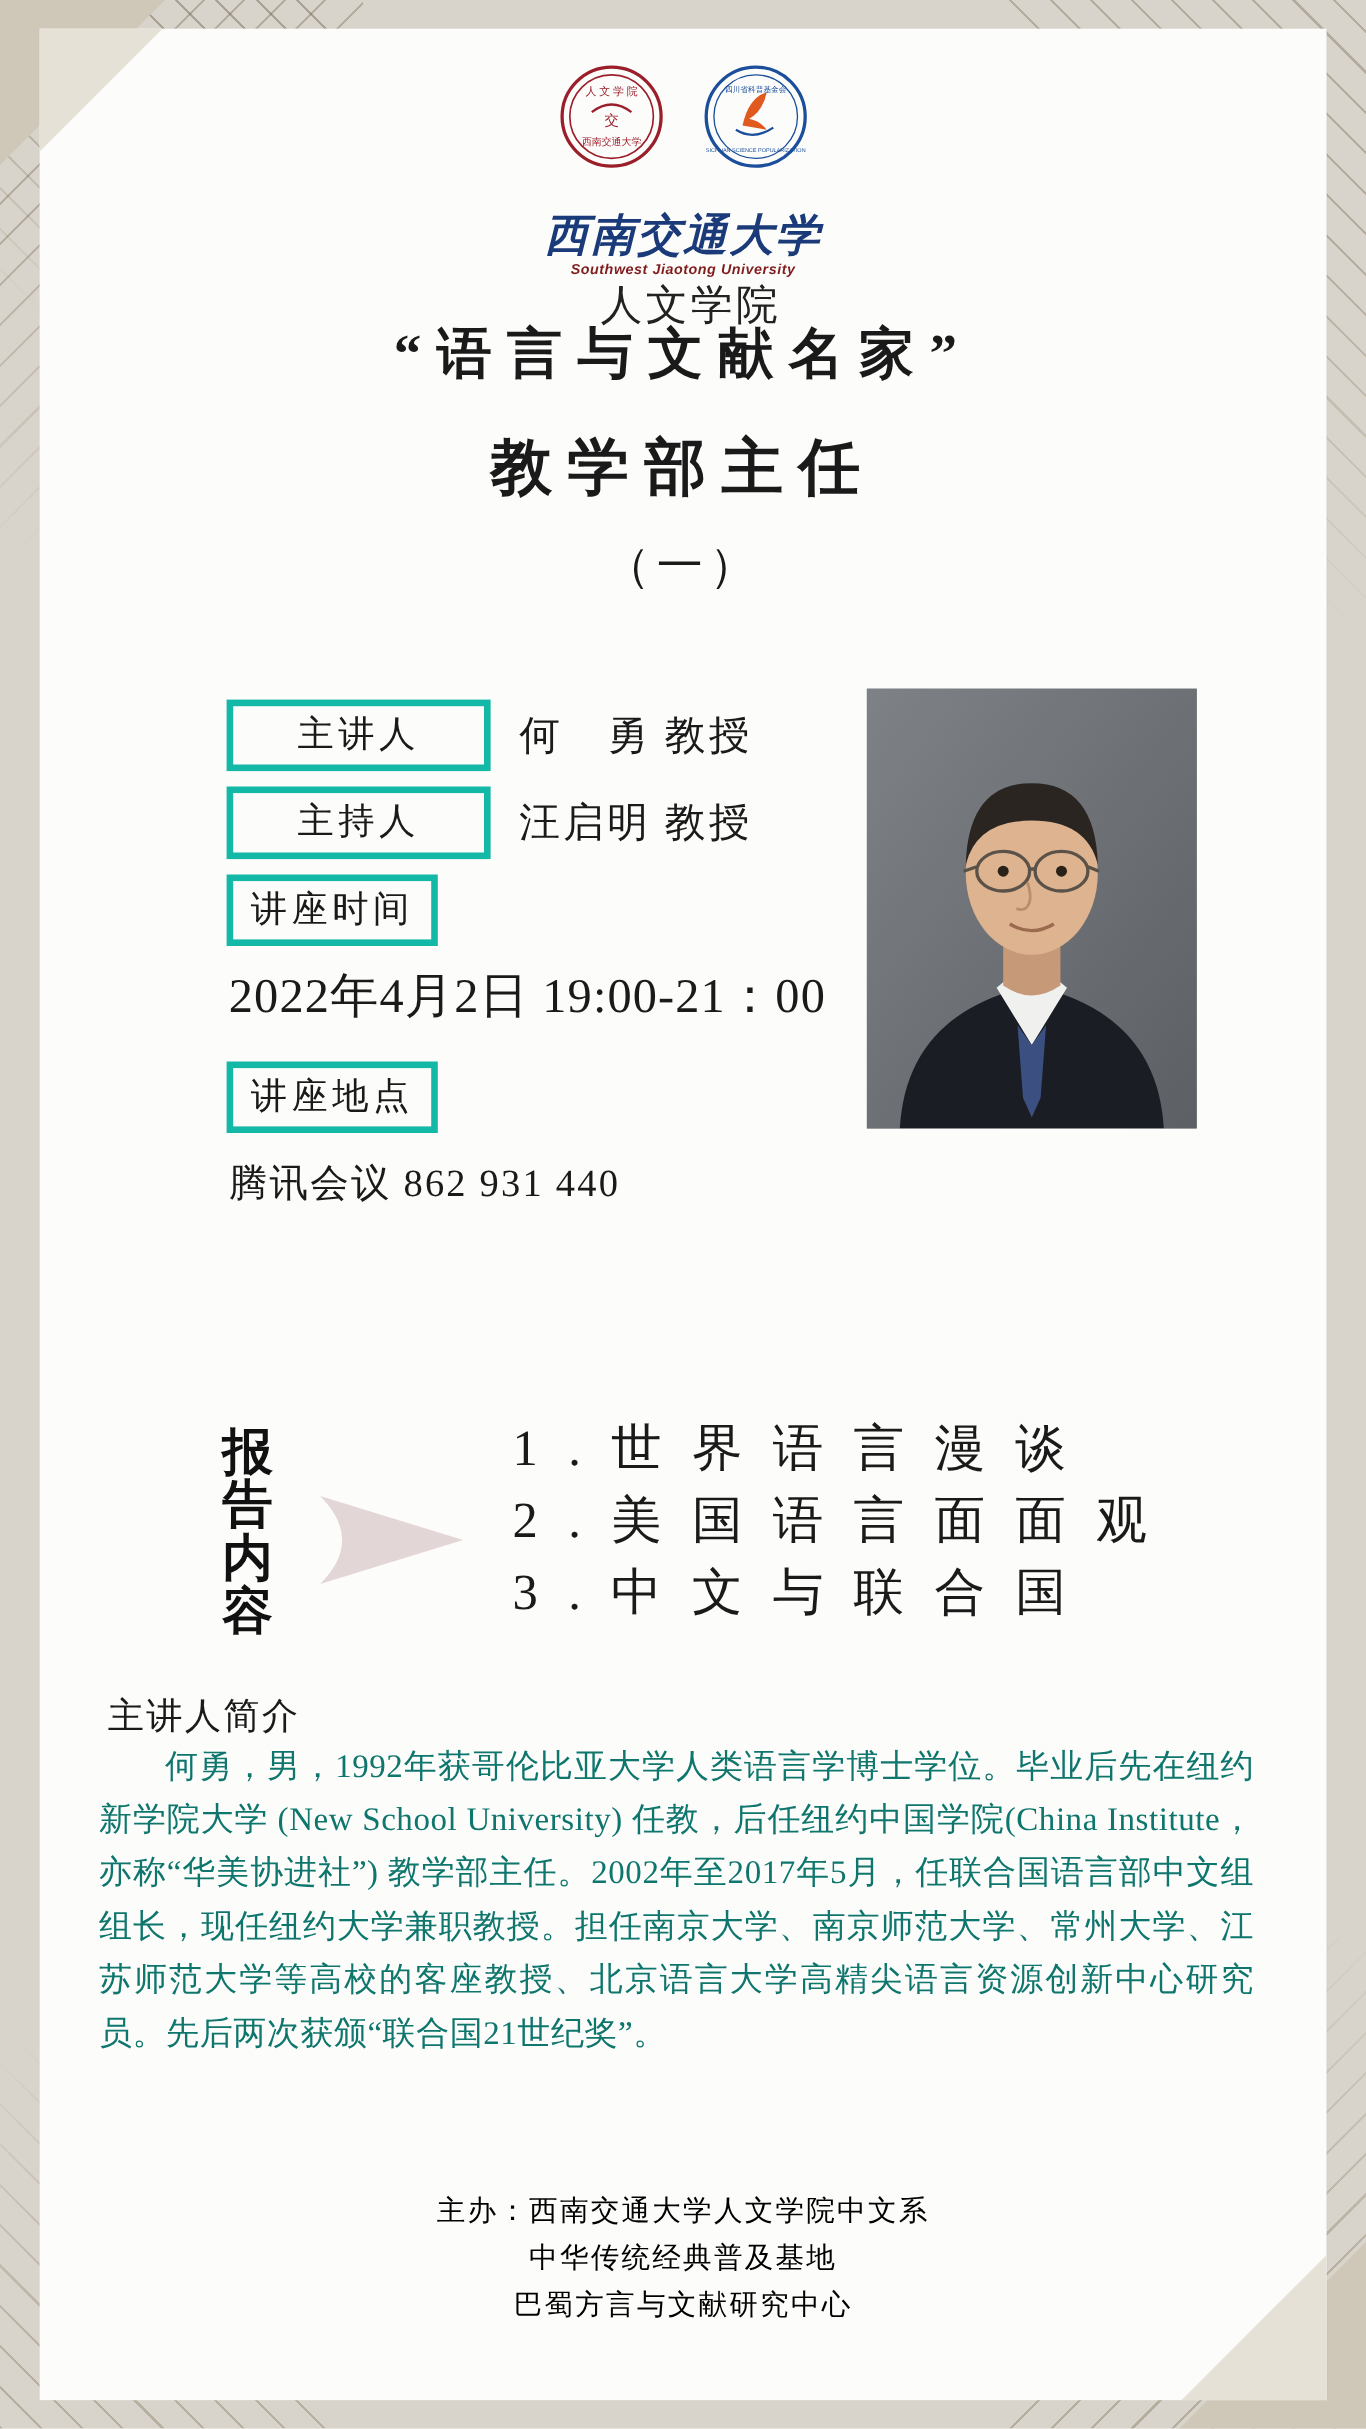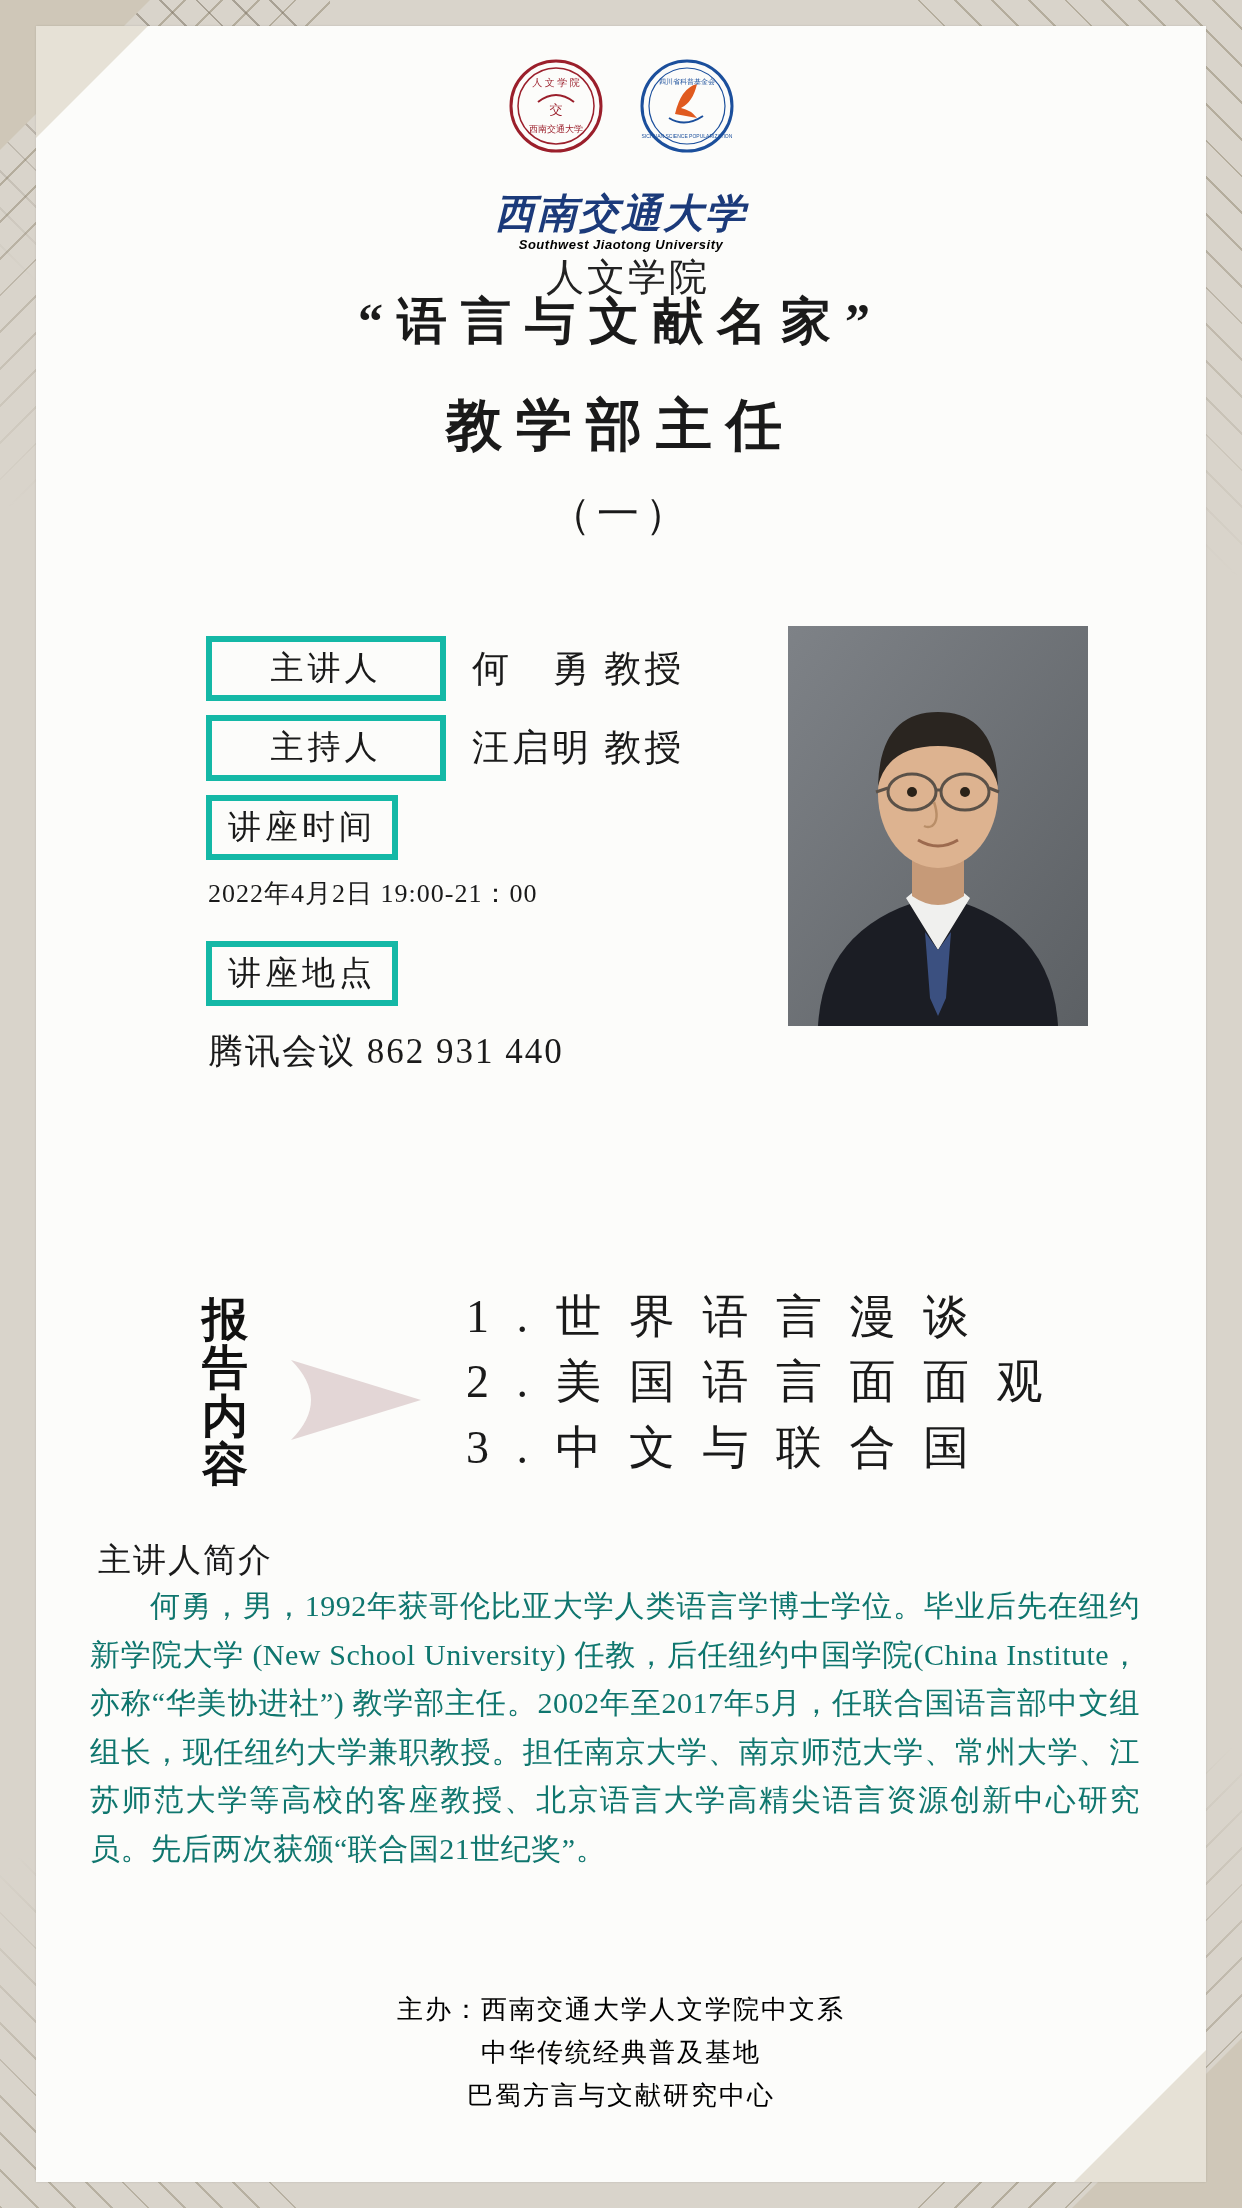--- a/index.html
+++ b/index.html
@@ -124,21 +124,21 @@
     font-size: 40px;
     font-weight: bold;
     color: #1b3a7a;
     letter-spacing: 2px;
     font-style: italic;
   }
   .univ-en {
     display: block;
     font-family: "Liberation Sans", sans-serif;
     font-size: 13px;
-    color: #000000;
+    color: #7f1d1d;
     letter-spacing: 0.5px;
     margin-top: -4px;
   }
   .univ-school {
     font-size: 38px;
     color: #222;
     letter-spacing: 3px;
     margin-left: 14px;
     vertical-align: 6px;
   }
@@ -193,21 +193,21 @@
   }
   .tag-wide { min-width: 196px; text-align: center; }
   .rowval {
     font-size: 37px;
     letter-spacing: 3px;
     color: #1a1a1a;
     margin-left: 26px;
     white-space: nowrap;
   }
   .line-val {
-    font-size: 26px;
+    font-size: 44px;
     color: #1a1a1a;
     margin: 16px 0 30px 2px;
     letter-spacing: 1px;
     white-space: nowrap;
   }
   .line-val2 {
     font-size: 35px;
     color: #1a1a1a;
     margin: 22px 0 0 2px;
     letter-spacing: 2px;

